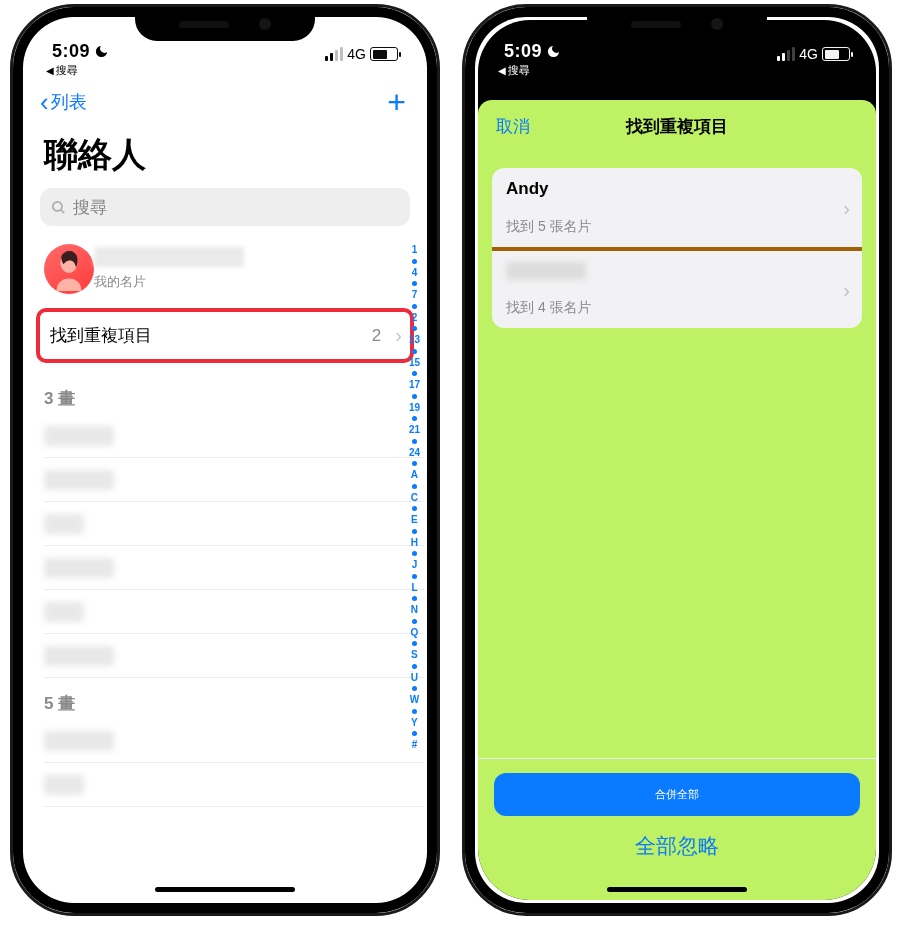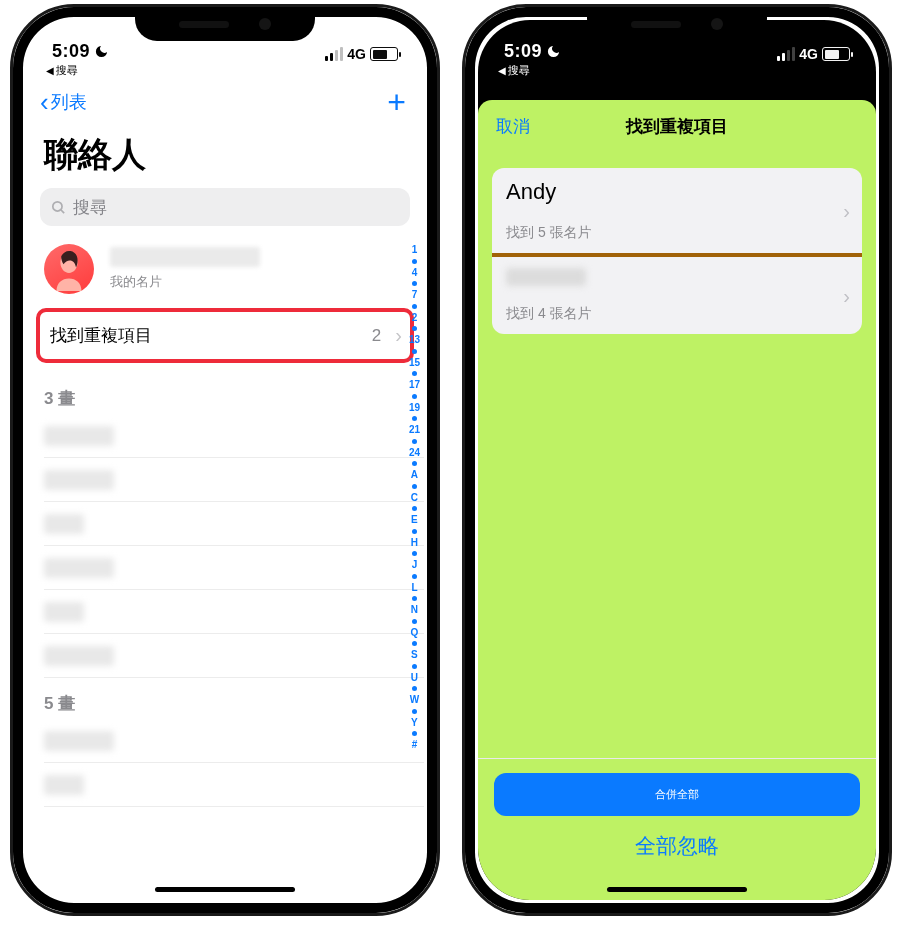--- a/index.html
+++ b/index.html
@@ -28,21 +28,21 @@
   .status { display:flex; justify-content:space-between; align-items:flex-end; padding: 6px 26px 0 26px; height:42px; font-weight:600; }
   .status.light { color:#000; }
   .status.dark  { color:#fff; }
   .st-left { display:flex; align-items:center; gap:4px; font-size:18px; letter-spacing:0.5px; }
   .moon-icon { width:15px; height:15px; }
   .st-right { display:flex; align-items:center; gap:4px; }
   .sig { display:flex; align-items:flex-end; gap:2px; }
   .sig i { display:block; width:3px; background: currentColor; border-radius:1px; }
   .sig i.off { opacity:0.25; }
   .sig i:nth-child(1){height:5px} .sig i:nth-child(2){height:8px} .sig i:nth-child(3){height:11px} .sig i:nth-child(4){height:14px}
-  .netlabel { font-size:14px; font-weight:700; }
+  .netlabel { font-size:14px; font-weight:400; }
   .battery { position:relative; width:28px; height:14px; border:1.5px solid currentColor; border-radius:3px; opacity:0.95;}
   .battery::after{ content:""; position:absolute; right:-4px; top:4px; width:2.5px; height:5px; background:currentColor; border-radius:1px;}
   .battery .fill{ position:absolute; left:1.5px; top:1.5px; bottom:1.5px; width:55%; background:currentColor; border-radius:1px;}
   .breadcrumb-back { padding: 1px 0 4px 20px; font-size:11px; display:flex; align-items:center; gap:2px; }
   .breadcrumb-back.light{ color:#000; }
   .breadcrumb-back.dark { color:#fff; }
   .bc-tri { font-size:10px; }
 
   
   .nav { display:flex; justify-content:space-between; align-items:center; padding: 4px 18px 0 14px; }
@@ -52,21 +52,21 @@
   .bigtitle { font-size:34px; font-weight:700; padding: 14px 18px 10px 18px; }
 
   .search {
     margin: 0 14px 8px 14px; background:#eeeeef; border-radius:12px;
     height:38px; display:flex; align-items:center; padding:0 10px; gap:6px;
     color:#848489;
   }
   .search svg { opacity:0.6; }
   .search span { font-size:17px; }
 
-  .me-row { display:flex; align-items:center; gap:16px; padding: 10px 18px; }
+  .me-row { display:flex; align-items:center; gap:0; padding: 10px 18px; }
   .avatar { width:50px; height:50px; border-radius:50%; background:linear-gradient(150deg,#ff6a6a,#ff3b3b); display:flex; align-items:center; justify-content:center; overflow:hidden; }
   .avatar svg { width:58px; height:58px; }
   .me-text .redact { width:150px; height:20px; background:#eaeaea; border-radius:3px; filter: blur(2px); margin-bottom:6px; }
   .me-sub { font-size:13px; color:#8a8a8e; }
 
   .highlight-box {
     margin: 4px 10px 10px 10px; border:4px solid #ee2b3a; border-radius:10px;
     display:flex; align-items:center; padding: 12px 8px 12px 10px; gap:8px;
   }
   .dup-label { flex:1; font-size:17px; }
@@ -95,21 +95,21 @@
 
   
   .sheet { position:absolute; left:0; right:0; top:80px; bottom:0; background:#bef264; border-top-left-radius:14px; border-top-right-radius:14px; display:flex; flex-direction:column; }
   .sheet-hdr { display:flex; align-items:center; justify-content:center; position:relative; height:52px; }
   .sheet-cancel { position:absolute; left:18px; color:#0a7aff; font-size:17px; }
   .sheet-title { font-size:17px; font-weight:600; }
   .sheet-body { flex:1; padding: 16px 14px 0 14px; }
   .card { background:#f2f2f4; border-radius:12px; overflow:hidden; }
   .card-row { padding: 11px 14px; display:flex; align-items:center; position:relative;}
   .card-row + .card-row { border-top:4px solid #a16207;}
-  .card-name { font-size:22px; font-weight:400; }
+  .card-name { font-size:17px; font-weight:700; }
   .card-name.redacted { width:80px; height:18px; background:#dcdcdc; filter:blur(3px); border-radius:3px; }
   .card-sub { font-size:14px; color:#8a8a8e; margin-top:19px;}
   .card-chev { position:absolute; right:12px; top:50%; transform:translateY(-50%); color:#c0c0c5; font-size:20px; font-weight:300;}
   .sheet-footer { padding: 14px 16px 40px 16px; border-top:1px solid #e9e9eb; }
   .primary-btn { background:#0a7aff; color:#fff; text-align:center; border-radius:12px; padding:14px 0; font-size:11px; font-weight:500; }
   .text-btn { color:#0a7aff; text-align:center; padding:16px 0 0 0; font-size:21px; }
 </style>
 </head>
 <body>
 

